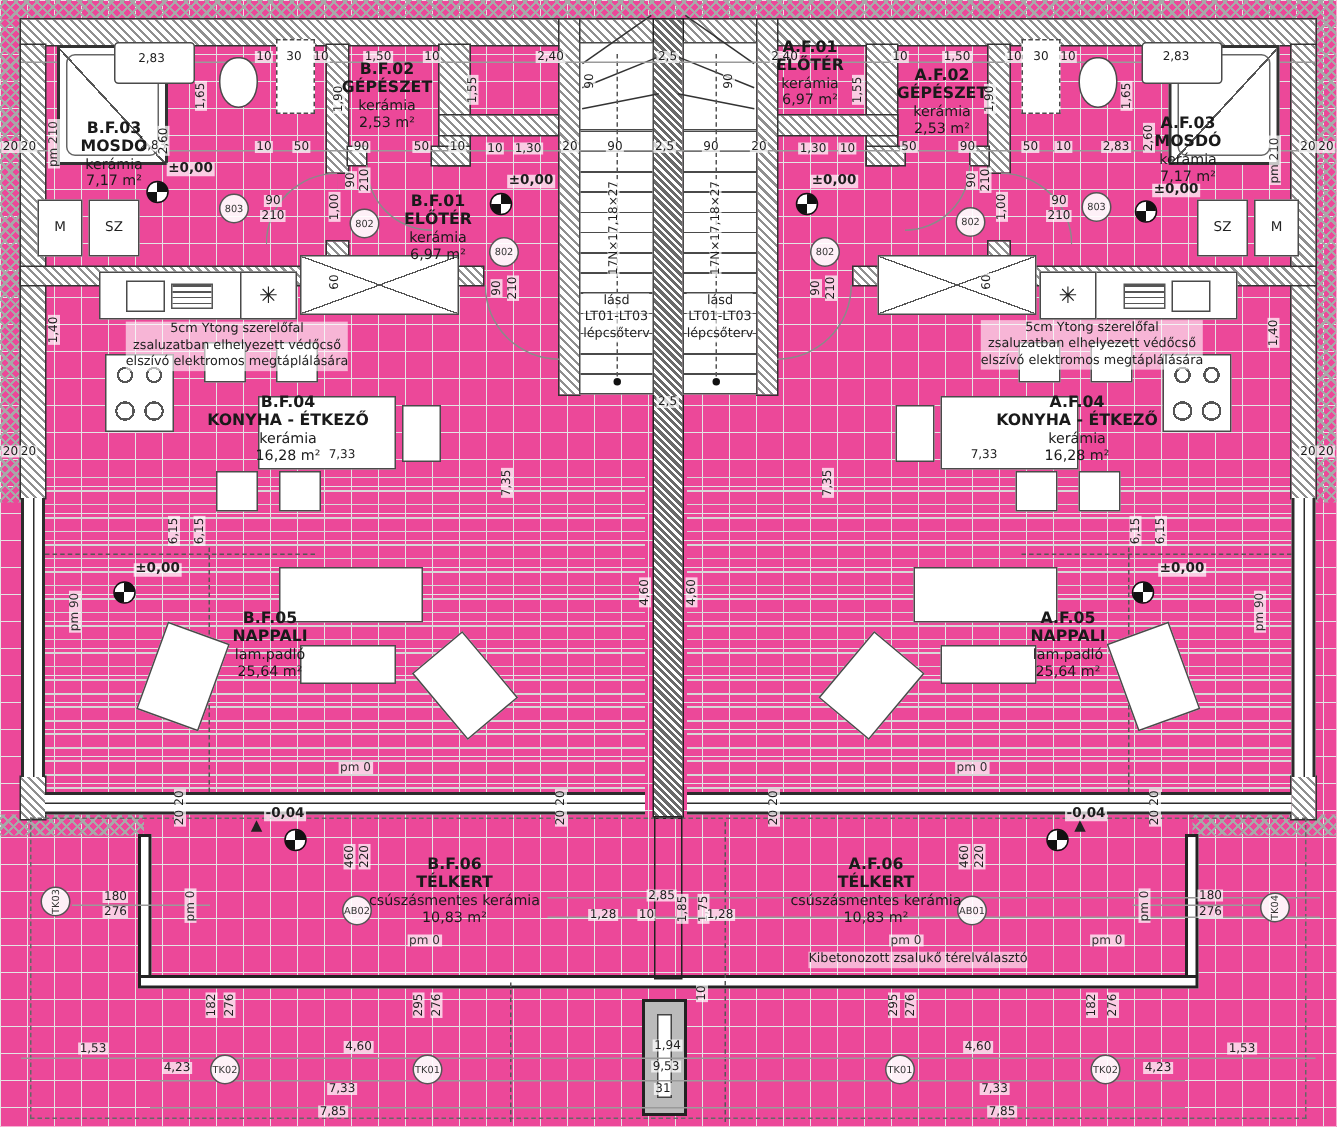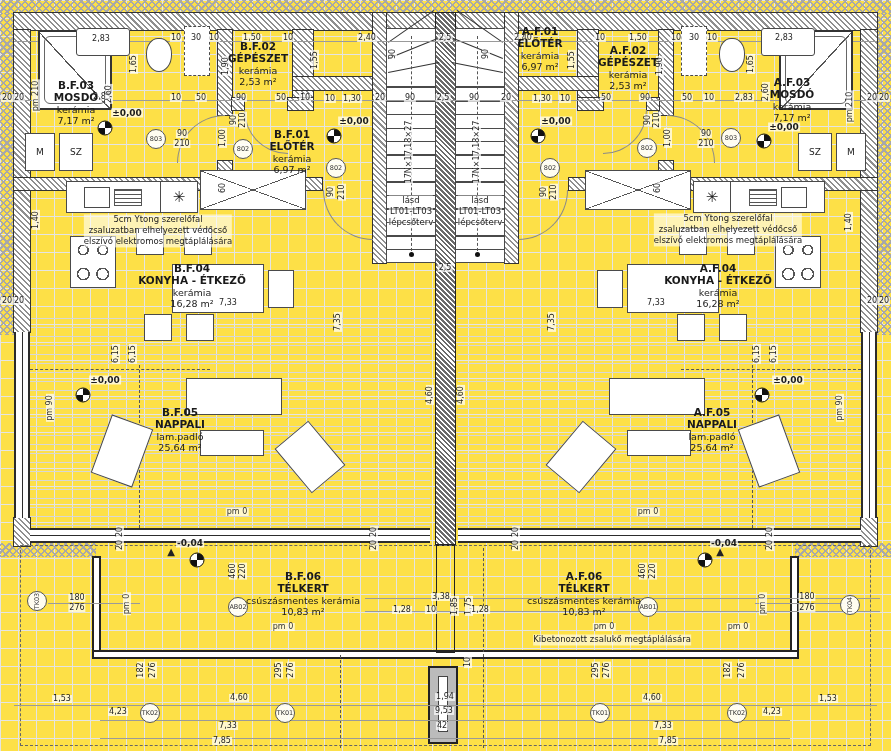--- a/index.html
+++ b/index.html
@@ -1,16 +1,16 @@
 <!DOCTYPE html>
 <html><head>
 <meta charset="utf-8">
 <style>
   html,body{margin:0;padding:0;background:#fff;}
-  #plan{position:relative;width:891px;height:751px;background:#fde047;overflow:hidden;
+  #plan{position:relative;width:891px;height:751px;background:#ec4899;overflow:hidden;
         font-family:"DejaVu Sans",sans-serif;color:#1a1a1a;}
   .abs{position:absolute;box-sizing:border-box;}
   .grid{background-image:linear-gradient(to right,#e4e4e4 1px,transparent 1px),
         linear-gradient(to bottom,#e4e4e4 1px,transparent 1px);background-size:18px 18px;}
   .hatch{background:#fff repeating-linear-gradient(45deg,rgba(255,255,255,0) 0 2.5px,#8f8f8f 2.5px 4px);outline:1.5px solid #333;}
   .hatch2{background:#fff repeating-linear-gradient(45deg,rgba(255,255,255,0) 0 1.5px,#6a6a6a 1.5px 3.5px);outline:1.5px solid #222;}
   .zig{background:repeating-linear-gradient(45deg,#a8a8a8 0 1.5px,transparent 1.5px 5px),
        repeating-linear-gradient(-45deg,#a8a8a8 0 1.5px,transparent 1.5px 5px);}
   .checker{background:#fff repeating-linear-gradient(45deg,#7c7c7c 0 1.5px,transparent 1.5px 5px),
        #fff repeating-linear-gradient(-45deg,#7c7c7c 0 1.5px,transparent 1.5px 5px);outline:1px solid #222;}
@@ -304,21 +304,21 @@
     <span class="lbl rot" style="left: 770px; top: 532px;">20</span>
     <span class="lbl rot" style="left: 770px; top: 545px;">20</span>
     <span class="lbl rot" style="left: 233px; top: 571px;">460</span>
     <span class="lbl rot" style="left: 243px; top: 571px;">220</span>
     <span class="lbl rot" style="left: 643px; top: 571px;">460</span>
     <span class="lbl rot" style="left: 653px; top: 571px;">220</span>
     <span class="lbl" style="left: 77px; top: 598px;">180</span>
     <span class="lbl" style="left: 77px; top: 608px;">276</span>
     <span class="lbl" style="left: 807px; top: 597px;">180</span>
     <span class="lbl" style="left: 807px; top: 608px;">276</span>
-    <span class="lbl" style="left: 441px; top: 597px;">3,38</span>
+    <span class="lbl" style="left: 441px; top: 597px;">2,85</span>
     <span class="lbl rot" style="left: 455px; top: 606px;">1,85</span>
     <span class="lbl rot" style="left: 469px; top: 606px;">1,75</span>
     <span class="lbl" style="left: 402px; top: 610px;">1,28</span>
     <span class="lbl" style="left: 431px; top: 610px;">10</span>
     <span class="lbl" style="left: 480px; top: 610px;">1,28</span>
     <span class="lbl rot" style="left: 468px; top: 662px;">10</span>
     <span class="lbl rot" style="left: 141px; top: 670px;">182</span>
     <span class="lbl rot" style="left: 153px; top: 670px;">276</span>
     <span class="lbl rot" style="left: 279px; top: 670px;">295</span>
     <span class="lbl rot" style="left: 291px; top: 670px;">276</span>
@@ -326,21 +326,21 @@
     <span class="lbl rot" style="left: 607px; top: 670px;">276</span>
     <span class="lbl rot" style="left: 728px; top: 670px;">182</span>
     <span class="lbl rot" style="left: 742px; top: 670px;">276</span>
     <span class="lbl" style="left: 62px; top: 699px;">1,53</span>
     <span class="lbl" style="left: 118px; top: 712px;">4,23</span>
     <span class="lbl" style="left: 239px; top: 698px;">4,60</span>
     <span class="lbl" style="left: 228px; top: 726px;">7,33</span>
     <span class="lbl" style="left: 222px; top: 741px;">7,85</span>
     <span class="lbl" style="left: 445px; top: 697px;">1,94</span>
     <span class="lbl" style="left: 444px; top: 711px;">9,53</span>
-    <span class="lbl" style="left: 442px; top: 726px;">42</span>
+    <span class="lbl" style="left: 442px; top: 726px;">31</span>
     <span class="lbl" style="left: 652px; top: 698px;">4,60</span>
     <span class="lbl" style="left: 663px; top: 726px;">7,33</span>
     <span class="lbl" style="left: 668px; top: 741px;">7,85</span>
     <span class="lbl" style="left: 828px; top: 699px;">1,53</span>
     <span class="lbl" style="left: 772px; top: 712px;">4,23</span>
     <span class="lbl rot" style="left: 409px; top: 152px;">17N×17,18×27</span>
     <span class="lbl rot" style="left: 477px; top: 152px;">17N×17,18×27</span>
     <span class="lbl pm" style="left: 237px; top: 512px;">pm 0</span>
     <span class="lbl pm" style="left: 648px; top: 512px;">pm 0</span>
     <span class="lbl pm rot" style="left: 50px; top: 408px;">pm 90</span>
@@ -476,15 +476,15 @@
       <div>lásd</div>
       <div>LT01-LT03</div>
       <div>lépcsőterv</div>
     </div>
     <div class="note" style="left: 480px; top: 212px;">
       <div>lásd</div>
       <div>LT01-LT03</div>
       <div>lépcsőterv</div>
     </div>
     <div class="note" style="left: 612px; top: 640px;">
-      <div>Kibetonozott zsalukő megtáplálására</div>
+      <div>Kibetonozott zsalukő térelválasztó</div>
     </div>
   </div>
 
 </body></html>

